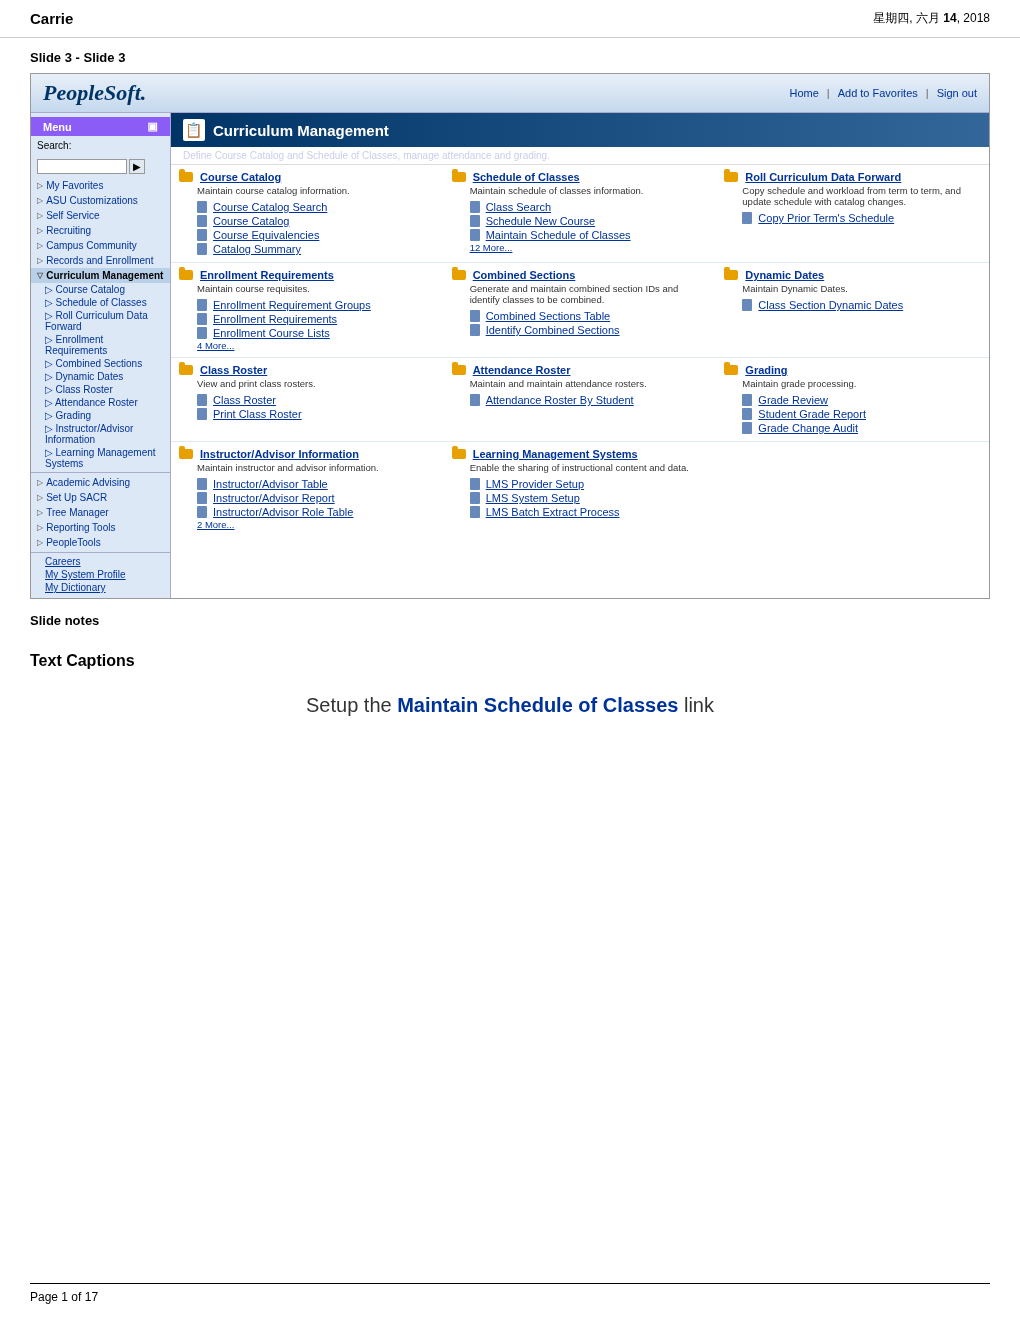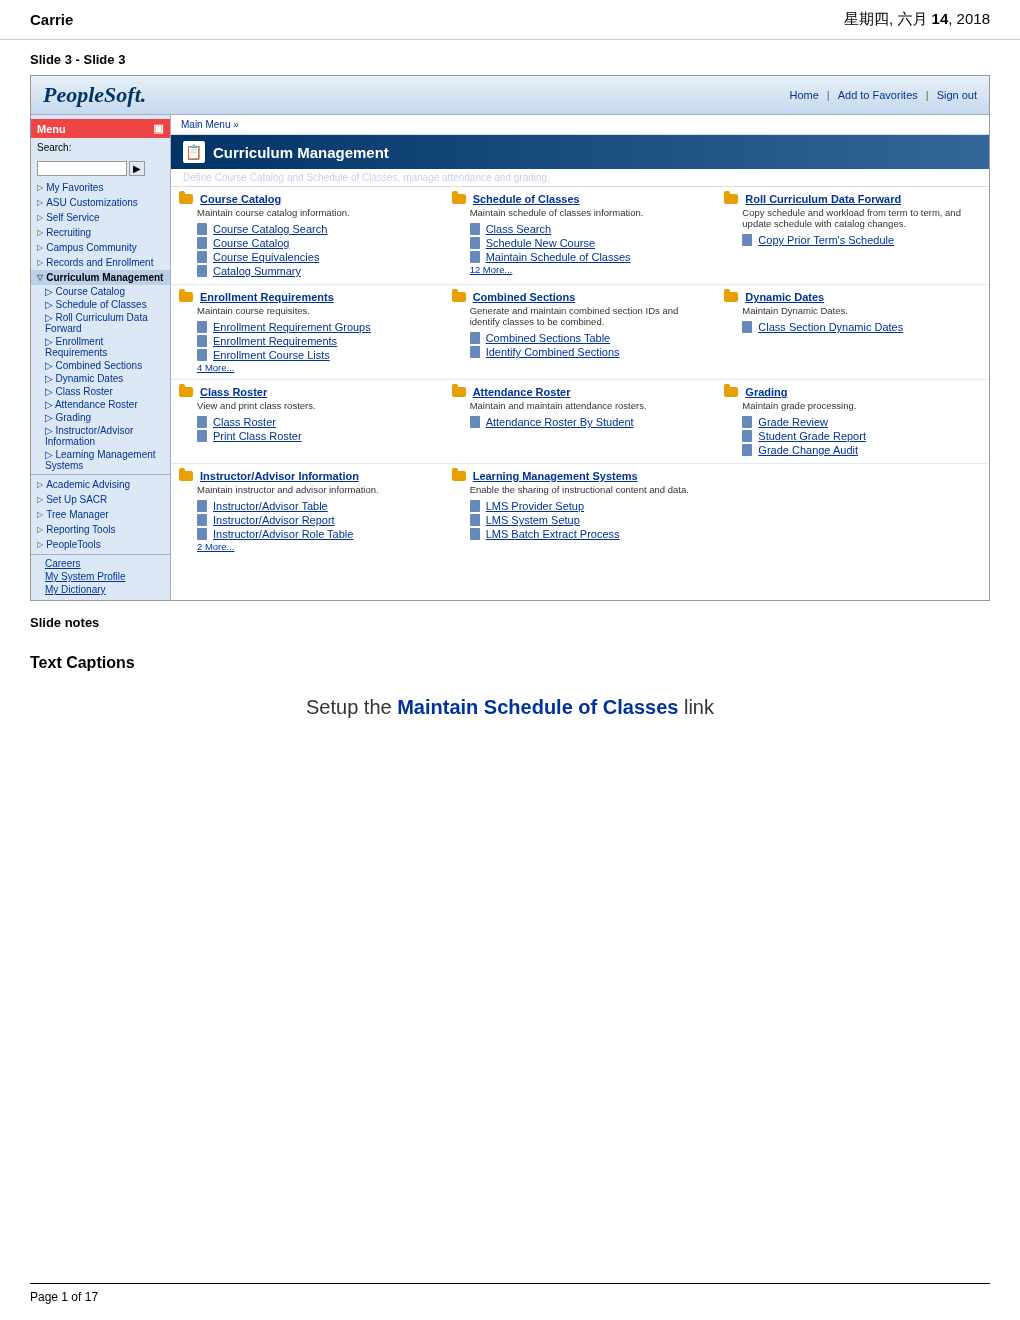--- a/index.html
+++ b/index.html
@@ -18,21 +18,21 @@
       justify-content: space-between;
       align-items: center;
       padding: 10px 30px;
       border-bottom: 1px solid #ccc;
     }
     .page-header-name {
       font-weight: bold;
       font-size: 15px;
     }
     .page-header-date {
-      font-size: 15px;
+      font-size: 12px;
     }
     .page-header-date strong {
       font-weight: bold;
     }
 
     
     .slide-label {
       padding: 12px 30px 8px 30px;
       font-weight: bold;
       font-size: 13px;
@@ -85,25 +85,25 @@
 
     
     .ps-sidebar {
       width: 140px;
       min-width: 140px;
       background: #dce8f5;
       border-right: 1px solid #aac;
       padding: 4px 0;
     }
     .ps-sidebar-header {
-      background: #ef4444;
+      background: #8b5cf6;
       color: #fff;
       font-weight: bold;
       font-size: 11px;
-      padding: 3px 6px;
+      padding: 3px 12px;
       display: flex;
       justify-content: space-between;
       align-items: center;
     }
     .ps-sidebar-search {
       padding: 4px 6px;
       display: flex;
       align-items: center;
       gap: 2px;
     }
@@ -371,23 +371,20 @@
       <div class="ps-sidebar-item"><span class="arrow">▷</span> Tree Manager</div>
       <div class="ps-sidebar-item"><span class="arrow">▷</span> Reporting Tools</div>
       <div class="ps-sidebar-item"><span class="arrow">▷</span> PeopleTools</div>
       <div class="ps-sidebar-divider"></div>
       <div class="ps-sidebar-link">Careers</div>
       <div class="ps-sidebar-link">My System Profile</div>
       <div class="ps-sidebar-link">My Dictionary</div>
     </div>
 
     <div class="ps-main">
-      <div class="ps-breadcrumb">
-        <a>Main Menu</a> »
-      </div>
       <div class="ps-content-header">
         <div class="icon">📋</div>
         <span class="ps-content-title">Curriculum Management</span>
       </div>
       <div class="ps-content-desc">Define Course Catalog and Schedule of Classes, manage attendance and grading.</div>
 
       <div style="display:grid; grid-template-columns:1fr 1fr 1fr;">
 
         <div class="ps-section ps-row">
           <div class="ps-section-title">

